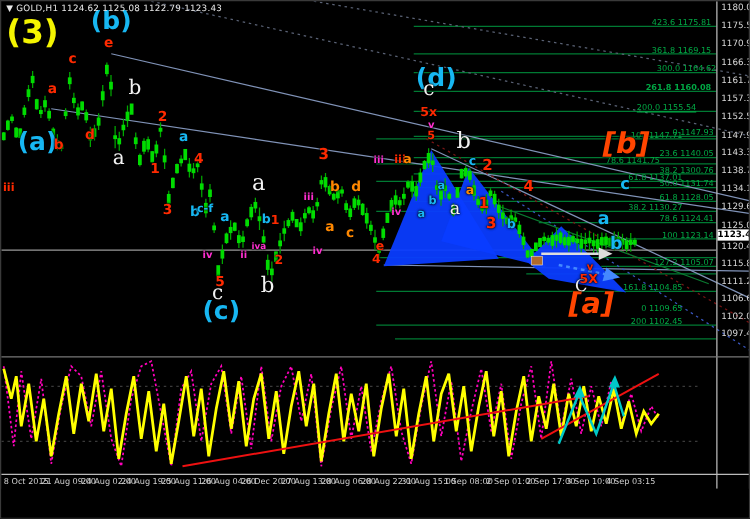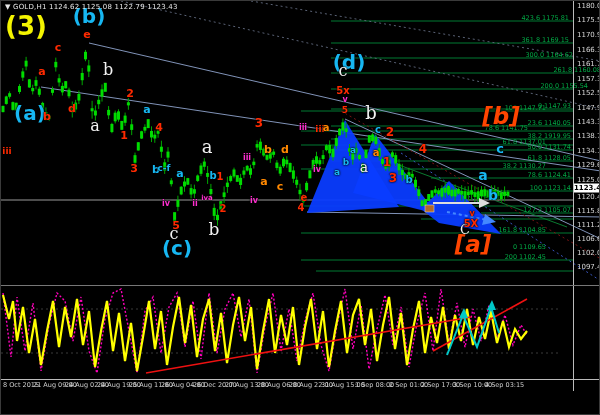--- a/index.html
+++ b/index.html
@@ -475,27 +475,27 @@
       <div class="lbl" style="left: 165px; top: 203px; color: rgb(255, 47, 208); font-size: 8px; font-weight: bold;">iv</div>
       <div class="lbl" style="left: 267px; top: 148px; color: rgb(255, 136, 0); font-size: 11px; font-weight: bold;">b</div>
       <div class="lbl" style="left: 284px; top: 148px; color: rgb(255, 136, 0); font-size: 11px; font-weight: bold;">d</div>
       <div class="lbl" style="left: 263px; top: 180px; color: rgb(255, 136, 0); font-size: 11px; font-weight: bold;">a</div>
       <div class="lbl" style="left: 279px; top: 185px; color: rgb(255, 136, 0); font-size: 11px; font-weight: bold;">c</div>
       <div class="lbl" style="left: 325px; top: 127px; color: rgb(255, 136, 0); font-size: 10px; font-weight: bold;">a</div>
       <div class="lbl" style="left: 375px; top: 152px; color: rgb(255, 136, 0); font-size: 10px; font-weight: bold;">a</div>
       <div class="fib-label" style="left: 568px; top: 21px;">423.6 1175.81</div>
       <div class="fib-label" style="left: 568px; top: 43px;">361.8 1169.15</div>
       <div class="fib-label" style="left: 572px; top: 58px;">300.0 1164.62</div>
-      <div class="fib-label" style="left: 600px; top: 73px;">261.8 1160.08</div>
-      <div class="fib-label" style="left: 587px; top: 89px;">200.0 1155.54</div>
+      <div class="fib-label" style="left: 568px; top: 73px; font-weight: bold;">261.8 1160.08</div>
+      <div class="fib-label" style="left: 556px; top: 89px; text-decoration: underline;">200.0 1155.54</div>
       <div class="fib-label" style="left: 545px; top: 111px;">100 1147.71</div>
       <div class="fib-label" style="left: 570px; top: 109px;">0 1147.93</div>
       <div class="fib-label" style="left: 570px; top: 126px;">23.6 1140.05</div>
       <div class="fib-label" style="left: 527px; top: 131px;">78.6 1141.75</div>
-      <div class="fib-label" style="left: 570px; top: 139px;">38.2 1919.95</div>
+      <div class="fib-label" style="left: 570px; top: 139px;">38.2 1300.76</div>
       <div class="fib-label" style="left: 545px; top: 145px;">61.8 1137.01</div>
       <div class="fib-label" style="left: 570px; top: 150px;">50.0 1131.74</div>
       <div class="fib-label" style="left: 570px; top: 161px; text-align: center;">61.8 1128.05</div>
       <div class="fib-label" style="left: 545px; top: 169px;">38.2 1130.27</div>
       <div class="fib-label" style="left: 570px; top: 178px;">78.6 1124.41</div>
       <div class="fib-label" style="left: 570px; top: 191px;">100 1123.14</div>
       <div class="fib-label" style="left: 545px; top: 206px; margin-top: 44px;">0 1109.65</div>
       <div class="fib-label" style="left: 570px; top: 213px;">127.2 1105.07</div>
       <div class="fib-label" style="left: 545px; top: 233px;">161.8 1104.85</div>
       <div class="fib-label" style="left: 545px; top: 260px;">200 1102.45</div>

